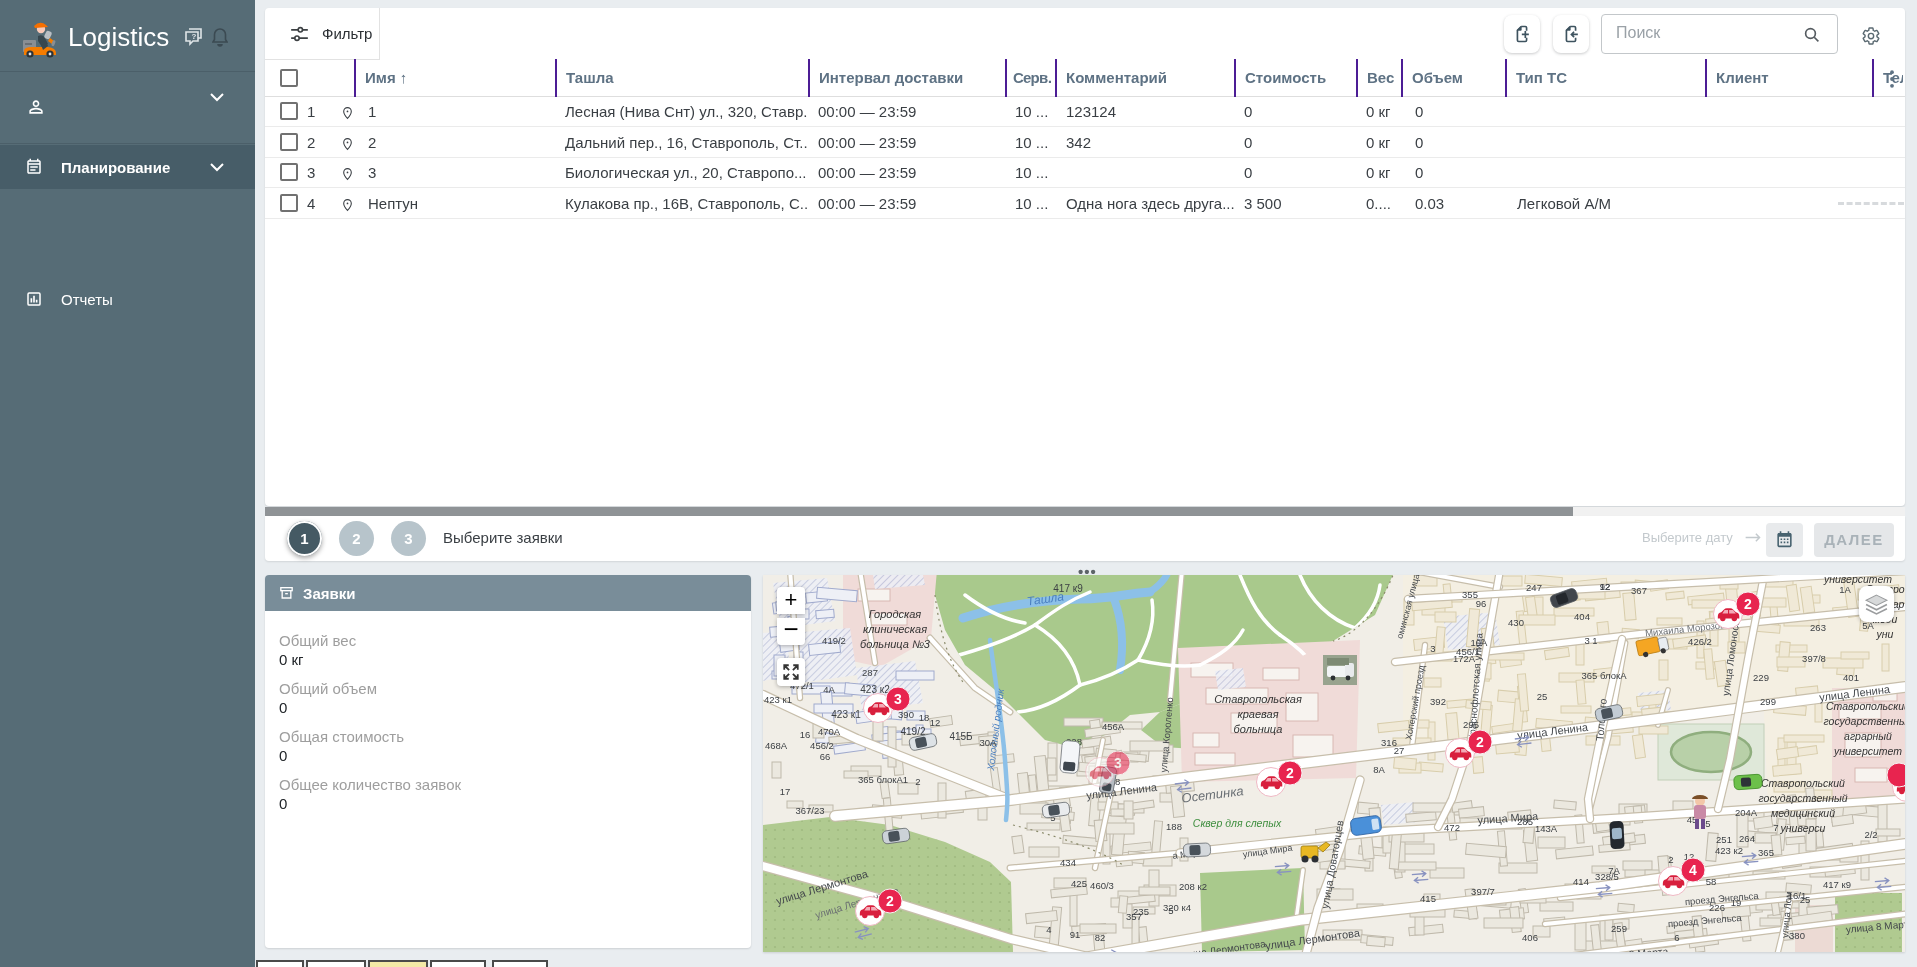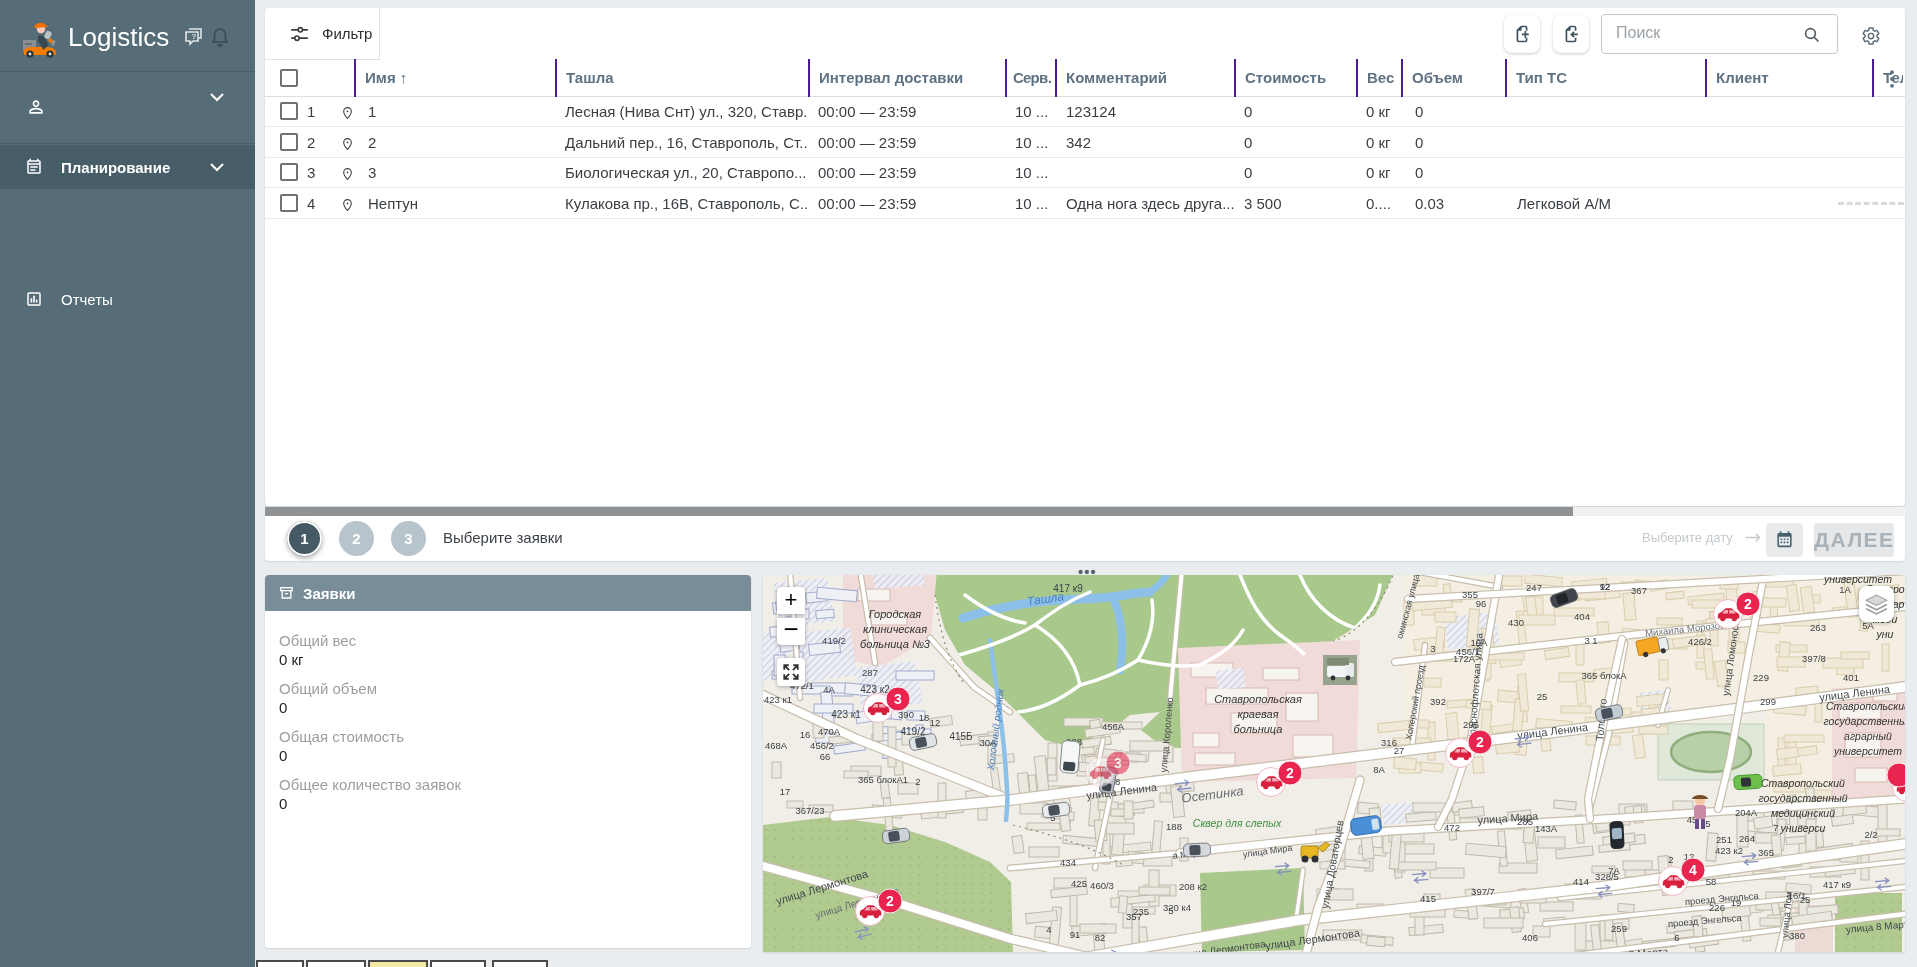--- a/index.html
+++ b/index.html
@@ -35,21 +35,21 @@
 
   
   #hscroll { position:absolute; left:265px; top:507px; width:1640px; height:9px; background:#f1f1f1; }
   #hthumb { position:absolute; left:0; top:0; width:1308px; height:9px; background:#8f9396; }
   #stepper { position:absolute; left:265px; top:516px; width:1640px; height:45px; background:#fff; border-radius:0 0 4px 4px; box-shadow:0 1px 2px rgba(0,0,0,.10); }
   .step { position:absolute; top:5px; width:35px; height:35px; border-radius:50%; background:#b7c4cb; color:#fff; font-size:15px; font-weight:bold; text-align:center; line-height:35px; }
   .step.active { background:#455a64; box-shadow:0 0 0 2px #fff inset, 0 2px 5px rgba(0,0,0,.35); }
   #steplabel { position:absolute; left:178px; top:13px; font-size:15px; color:#3a3f44; }
   #datehint { position:absolute; left:1377px; top:14px; font-size:13px; color:#c3c9cd; }
   #calbtn { position:absolute; left:1501px; top:7px; width:37px; height:34px; background:#e8eaec; border-radius:4px; }
-  #nextbtn { position:absolute; left:1549px; top:7px; width:80px; height:34px; background:#e5e7e9; border-radius:4px; color:#a9b2b8; font-size:21px; font-weight:bold; text-align:center; line-height:34px; letter-spacing:1.5px; }
+  #nextbtn { position:absolute; left:1549px; top:7px; width:80px; height:34px; background:#e5e7e9; border-radius:4px; color:#a9b2b8; font-size:15px; font-weight:bold; text-align:center; line-height:34px; letter-spacing:1.5px; }
   #dots3 { position:absolute; left:1078px; top:563px; color:#5d6468; font-size:15px; font-weight:bold; letter-spacing:1px; }
 
   
   #zpanel { position:absolute; left:265px; top:575px; width:486px; height:373px; background:#fff; border-radius:4px; box-shadow:0 1px 2px rgba(0,0,0,.12); }
   #zhead { position:absolute; left:0; top:0; width:486px; height:36px; background:#798d99; border-radius:4px 4px 0 0; color:#fff; font-size:15px; font-weight:bold; }
   #zhead span { position:absolute; left:38px; top:10px; }
   .zlabel { position:absolute; left:14px; font-size:15px; color:#9e9e9e; }
   .zval { position:absolute; left:14px; font-size:15px; color:#212529; }
 
   #mapwrap { position:absolute; left:763px; top:575px; width:1142px; height:377px; background:#f1eee6; box-shadow:0 1px 2px rgba(0,0,0,.12); overflow:hidden; }

